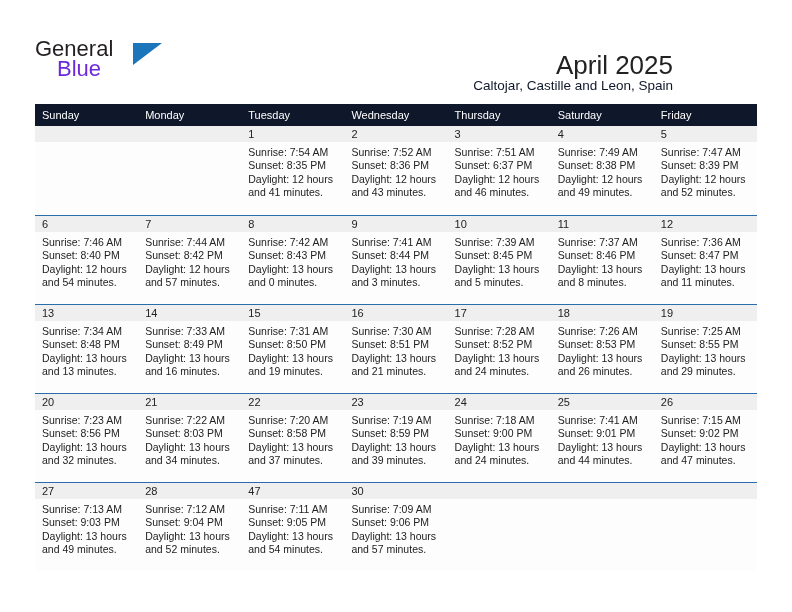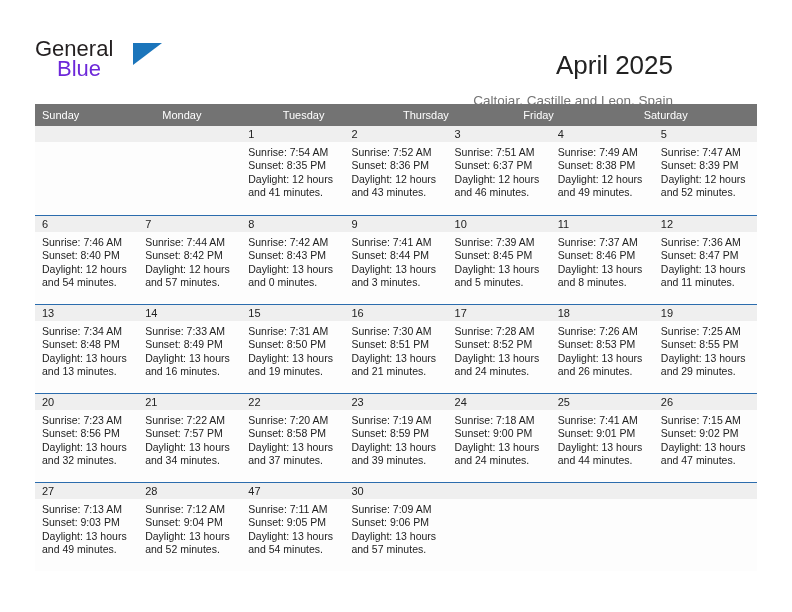--- a/index.html
+++ b/index.html
@@ -69,36 +69,35 @@
     font-size: 26px;
     color: #222222;
     text-align: right;
     white-space: nowrap;
   }
   .subtitle {
     position: absolute;
     right: 35px;
     top: 78px;
     font-size: 13.5px;
-    color: #737373;
+    color: #0f172a;
     text-align: right;
     white-space: nowrap;
-    margin-top: 15px;
   }
 
   
   .calendar {
     position: absolute;
     left: 35px;
     top: 104px;
     width: 722px;
   }
   .cal-head {
     display: flex;
-    background: #737373;
+    background: #0f172a;
     height: 22px;
   }
   .cal-head .hcell {
     flex: 1 1 0;
     color: #ffffff;
     font-size: 11px;
     line-height: 22px;
     padding-left: 7px;
     box-sizing: border-box;
     white-space: nowrap;
@@ -159,23 +158,24 @@
 
     <div class="title">April 2025</div>
     <div class="subtitle">Caltojar, Castille and Leon, Spain</div>
   </div>
 
   <div class="calendar">
     <div class="cal-head">
       <div class="hcell">Sunday</div>
       <div class="hcell">Monday</div>
       <div class="hcell">Tuesday</div>
+      <div class="hcell">Wednesday</div>
       <div class="hcell">Thursday</div>
+      <div class="hcell">Saturday</div>
       <div class="hcell">Friday</div>
-      <div class="hcell">Saturday</div>
     </div>
 
     <div id="weeks-container">
         <div class="week">
           <div class="week-inner">
             <div class="daycell">
               <div class="daynum-band">
                 <span class="daynum"></span>
               </div>
             </div>
@@ -415,21 +415,21 @@
                 <div>Daylight: 13 hours</div>
                 <div>and 32 minutes.</div>
               </div>
             </div>
             <div class="daycell">
               <div class="daynum-band">
                 <span class="daynum">21</span>
               </div>
               <div class="dayinfo">
                 <div>Sunrise: 7:22 AM</div>
-                <div>Sunset: 7:57 PM</div>
+                <div>Sunset: 8:03 PM</div>
                 <div>Daylight: 13 hours</div>
                 <div>and 34 minutes.</div>
               </div>
             </div>
             <div class="daycell">
               <div class="daynum-band">
                 <span class="daynum">22</span>
               </div>
               <div class="dayinfo">
                 <div>Sunrise: 7:20 AM</div>

